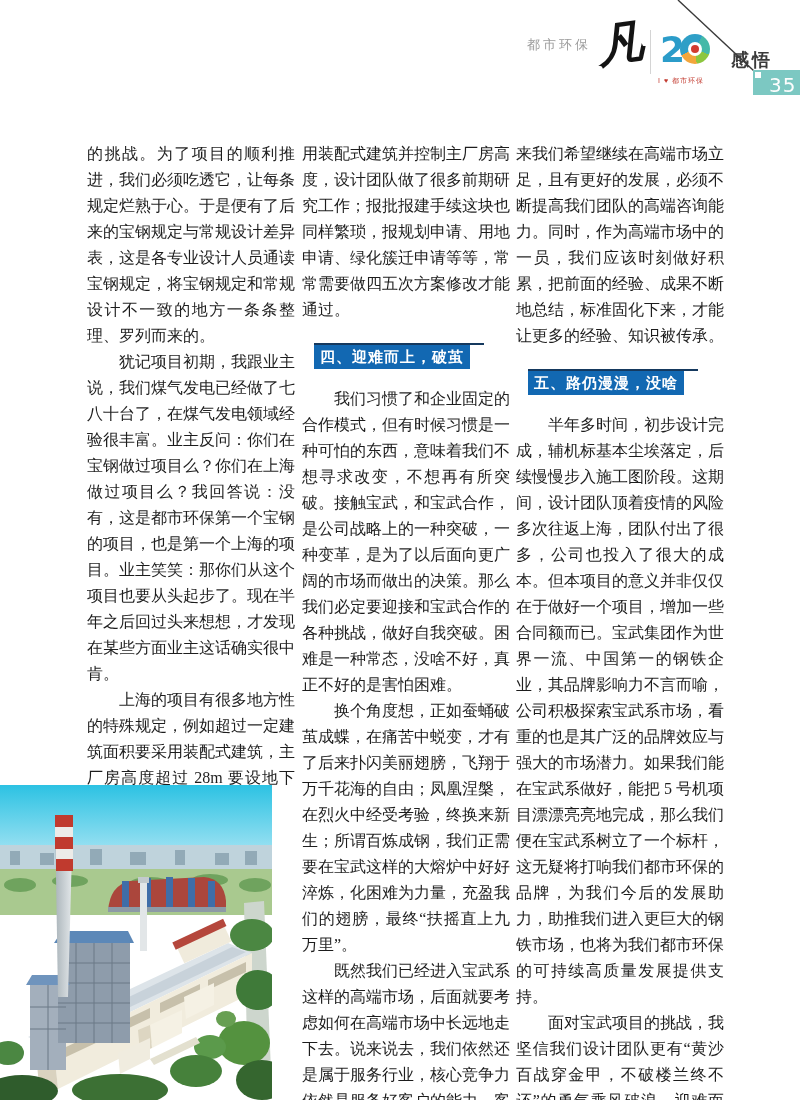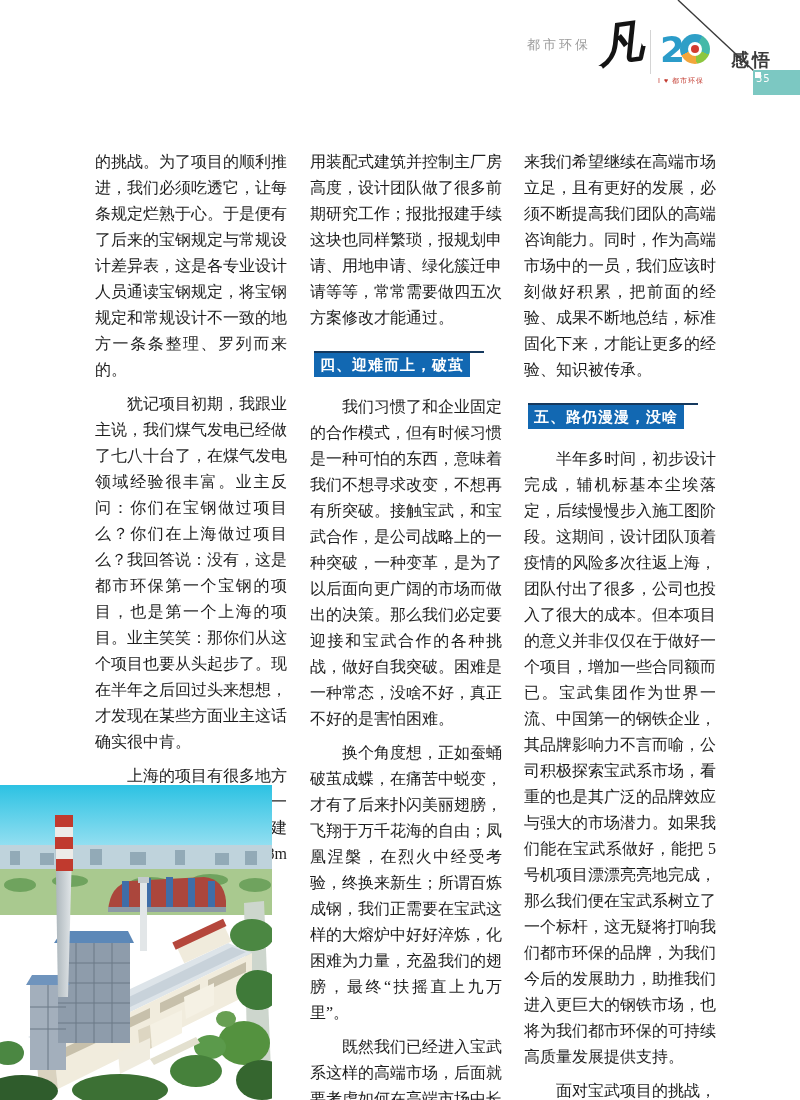--- a/index.html
+++ b/index.html
@@ -23,29 +23,29 @@
   .logo-zero::after{content:"";position:absolute;left:11px;top:11px;width:8px;height:8px;
              border-radius:50%;background:#d23b2f;}
   .hdr-tagline{position:absolute;left:658px;top:76px;font-size:7px;color:#c2392e;
                font-family:"Liberation Sans",sans-serif;letter-spacing:1px;white-space:nowrap;}
   .hdr-section{position:absolute;left:731px;top:24px;font-size:18px;font-weight:bold;
                color:#3a3a3a;letter-spacing:3px;font-family:"Liberation Sans",sans-serif;margin-top:24px;}
   .hdr-line{position:absolute;left:0;top:0;width:800px;height:110px;pointer-events:none;}
   .pagenum{position:absolute;left:753px;top:70px;width:47px;height:25px;background:#7cc8c2;
            font-family:"DejaVu Sans",sans-serif;}
   .pagenum .notch{position:absolute;left:2px;top:2px;width:6px;height:6px;background:#ffffff;}
-  .pagenum .num{position:absolute;left:3px;top:3px;font-size:10px;color:#fdfdfd;letter-spacing:1px;}
+  .pagenum .num{position:absolute;left:16px;top:3px;font-size:20px;color:#fdfdfd;letter-spacing:1px;}
 
   
   .col{position:absolute;top:141px;width:208px;font-size:16px;line-height:26px;
        text-align:justify;text-justify:inter-character;}
   .col-1{left:87px;}
   .col-2{left:302px;}
   .col-3{left:516px;}
-  .col p{margin:8px;text-indent:2em;}
+  .col p{margin:0;text-indent:2em;}
   .col p.noindent{text-indent:0;}
   .sec-head{height:24px;line-height:24px;background:#1268b2;color:#ffffff;font-weight:bold;
             font-size:15px;text-align:center;letter-spacing:1px;margin:20px 40px 17px 12px;
             border-top:2px solid #15395e;position:relative;text-indent:0;}
   .sec-head::after{content:"";position:absolute;top:-2px;right:-14px;width:14px;height:2px;
             background:#15395e;}
 
   
   .photo{position:absolute;left:0;top:785px;width:272px;height:315px;}
 </style>

